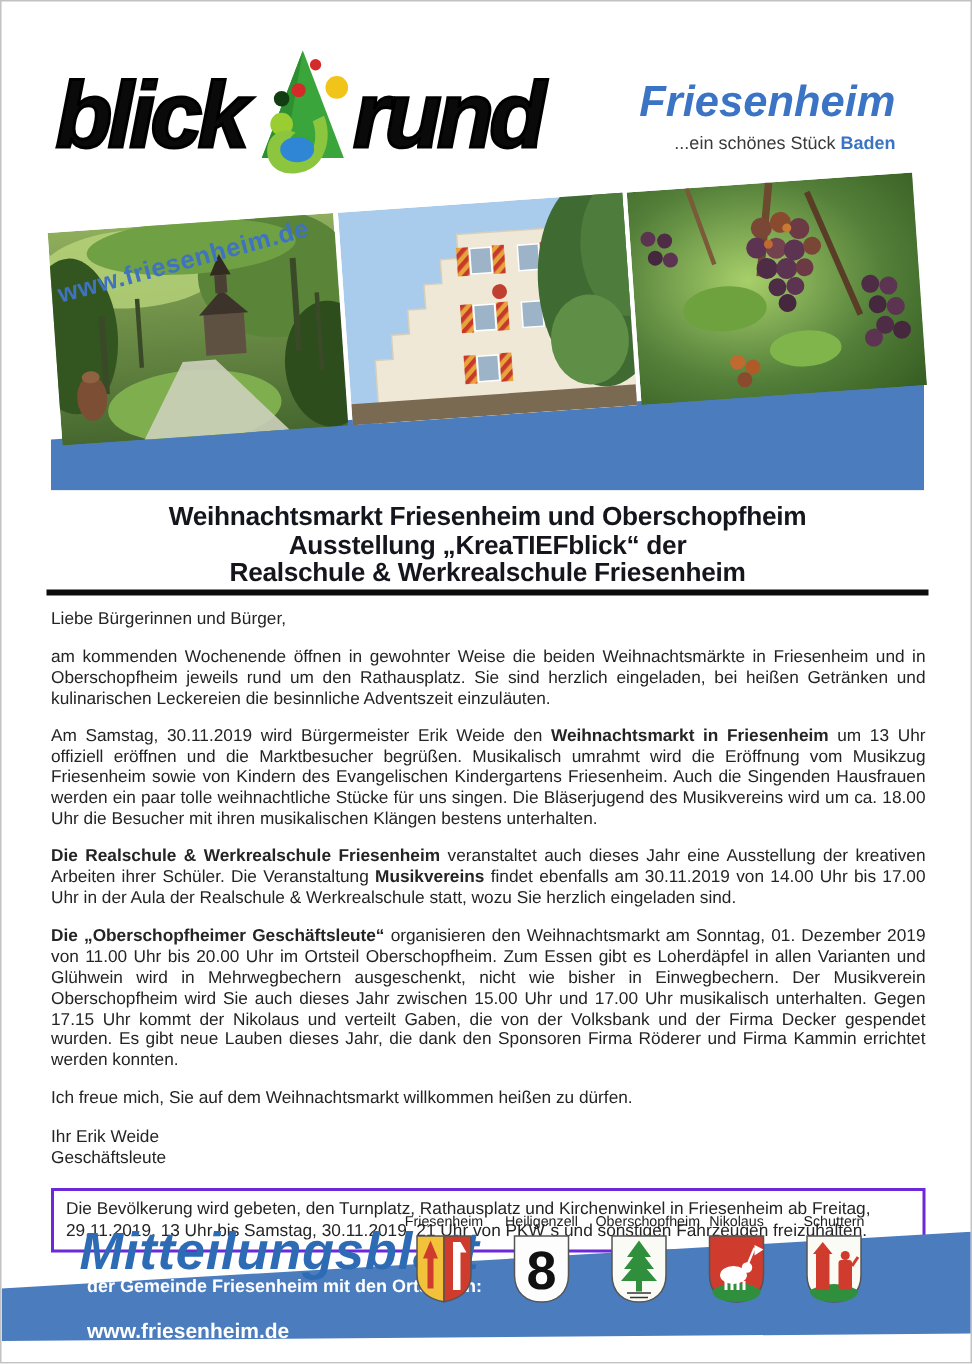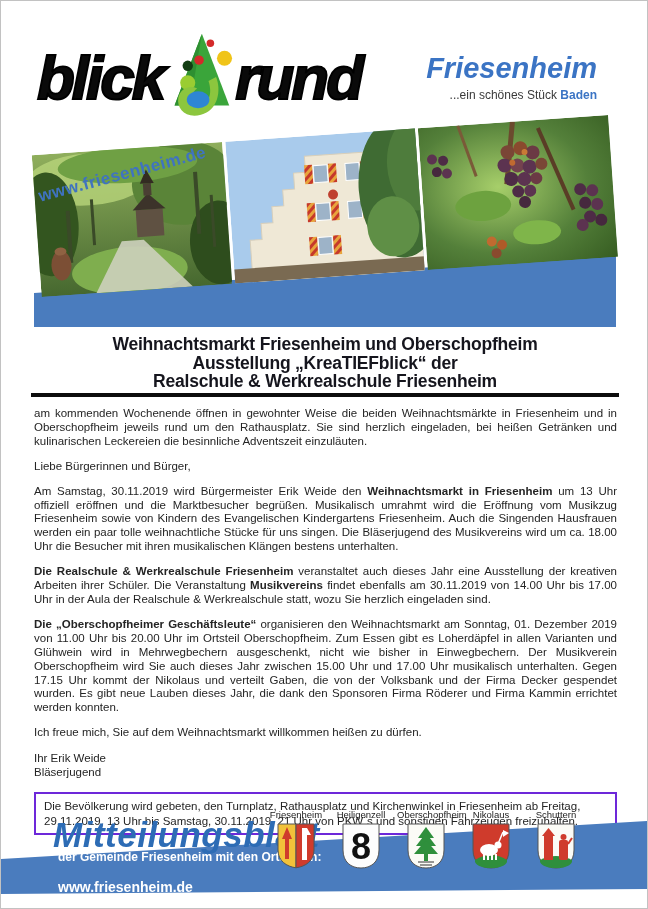--- a/index.html
+++ b/index.html
@@ -214,29 +214,29 @@
 
 
   <div class="title-block">
     <div>Weihnachtsmarkt Friesenheim und Oberschopfheim</div>
     <div>Ausstellung „KreaTIEFblick“ der</div>
     <div>Realschule &amp; Werkrealschule Friesenheim</div>
   </div>
   <div class="rule"></div>
 
   <div class="body-copy">
+    <p>Liebe Bürgerinnen und Bürger,</p>
     <p>am kommenden Wochenende öffnen in gewohnter Weise die beiden Weihnachtsmärkte in Friesenheim und in Oberschopfheim jeweils rund um den Rathausplatz. Sie sind herzlich eingeladen, bei heißen Getränken und kulinarischen Leckereien die besinnliche Adventszeit einzuläuten.</p>
-    <p>Liebe Bürgerinnen und Bürger,</p>
     <p><span>Am Samstag, 30.11.2019 wird Bürgermeister Erik Weide den </span><b>Weihnachtsmarkt in Friesenheim</b><span> um 13 Uhr offiziell eröffnen und die Marktbesucher begrüßen. Musikalisch umrahmt wird die Eröffnung vom Musikzug Friesenheim sowie von Kindern des Evangelischen Kindergartens Friesenheim. Auch die Singenden Hausfrauen werden ein paar tolle weihnachtliche Stücke für uns singen. Die Bläserjugend des Musikvereins wird um ca. 18.00 Uhr die Besucher mit ihren musikalischen Klängen bestens unterhalten.</span></p>
     <p><b>Die Realschule &amp; Werkrealschule Friesenheim</b><span> veranstaltet auch dieses Jahr eine Ausstellung der kreativen Arbeiten ihrer Schüler. Die Veranstaltung </span><b>Musikvereins</b><span> findet ebenfalls am 30.11.2019 von 14.00 Uhr bis 17.00 Uhr in der Aula der Realschule &amp; Werkrealschule statt, wozu Sie herzlich eingeladen sind.</span></p>
     <p><b>Die „Oberschopfheimer Geschäftsleute“</b><span> organisieren den Weihnachtsmarkt am Sonntag, 01. Dezember 2019 von 11.00 Uhr bis 20.00 Uhr im Ortsteil Oberschopfheim. Zum Essen gibt es Loherdäpfel in allen Varianten und Glühwein wird in Mehrwegbechern ausgeschenkt, nicht wie bisher in Einwegbechern. Der Musikverein Oberschopfheim wird Sie auch dieses Jahr zwischen 15.00 Uhr und 17.00 Uhr musikalisch unterhalten. Gegen 17.15 Uhr kommt der Nikolaus und verteilt Gaben, die von der Volksbank und der Firma Decker gespendet wurden. Es gibt neue Lauben dieses Jahr, die dank den Sponsoren Firma Röderer und Firma Kammin errichtet werden konnten.</span></p>
     <p>Ich freue mich, Sie auf dem Weihnachtsmarkt willkommen heißen zu dürfen.</p>
     <div class="signature">
       <div>Ihr Erik Weide</div>
-      <div>Bläserjugend</div>
+      <div>Geschäftsleute</div>
     </div>
     <div class="notice-box">Die Bevölkerung wird gebeten, den Turnplatz, Rathausplatz und Kirchenwinkel in Friesenheim ab Freitag, 29.11.2019, 13 Uhr bis Samstag, 30.11.2019, 21 Uhr von PKW´s und sonstigen Fahrzeugen freizuhalten.</div>
   </div>
 
   <div class="footer">
     <div class="band"></div>
     <div class="footer-brand">Mitteilungsblatt</div>
     <div class="footer-line1">der Gemeinde Friesenheim mit den Ortsteilen:</div>
     <div class="footer-line2">www.friesenheim.de</div>
     <div class="crests">

